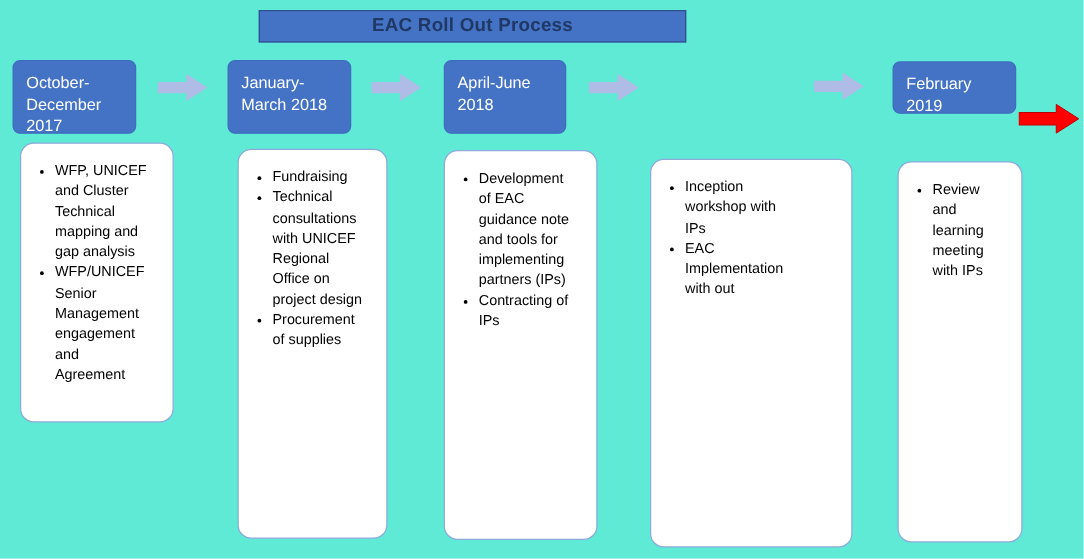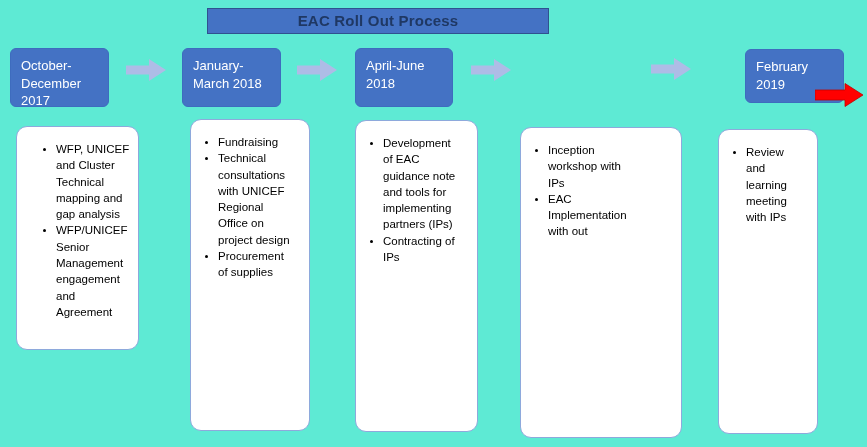--- a/index.html
+++ b/index.html
@@ -37,21 +37,21 @@
     color: #FFFFFF;
     font-size: 13px;
     line-height: 17.5px;
     padding: 8px 6px 0 10px;
     white-space: pre-line;
   }
   .date-1 { left: 10px;  top: 48px; }
   .date-2 { left: 182px; top: 48px; }
   .date-3 { left: 355px; top: 48px; width: 98px; }
   .date-4 { left: 531px; top: 49px; height: 58px; }
-  .date-5 { left: 745px; top: 49px; height: 54px; }
+  .date-5 { left: 714px; top: 49px; height: 42px; }
 
   .flow-arrow {
     position: absolute;
     width: 40px; height: 22px;
   }
   .arrow-1 { left: 126px; top: 59px; }
   .arrow-2 { left: 297px; top: 59px; }
   .arrow-3 { left: 471px; top: 59px; }
   .arrow-4 { left: 651px; top: 58px; }
 
@@ -60,21 +60,21 @@
     left: 815px; top: 83px;
     width: 49px; height: 24px;
   }
 
   .panel {
     position: absolute;
     background: #ffffff;
     border: 1.4px solid #8EA9DC;
     border-radius: 11px;
   }
-  .panel-1 { left: 16px;  top: 126px; width: 123px; height: 224px; padding-left: 12px; }
+  .panel-1 { left: 16px;  top: 114px; width: 123px; height: 224px; }
   .panel-2 { left: 190px; top: 119px; width: 120px; height: 312px; }
   .panel-3 { left: 355px; top: 120px; width: 123px; height: 312px; }
   .panel-4 { left: 520px; top: 127px; width: 162px; height: 311px; }
   .panel-5 { left: 718px; top: 129px; width: 100px; height: 305px; }
 
   .panel ul {
     margin: 0;
     padding: 14px 5px 0 27px;
     list-style: disc outside;
   }

